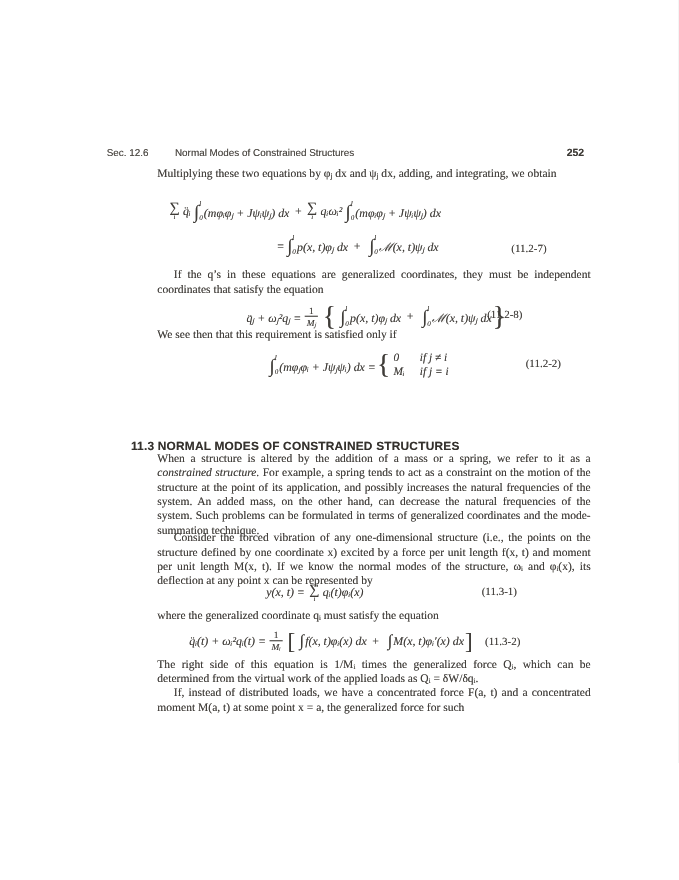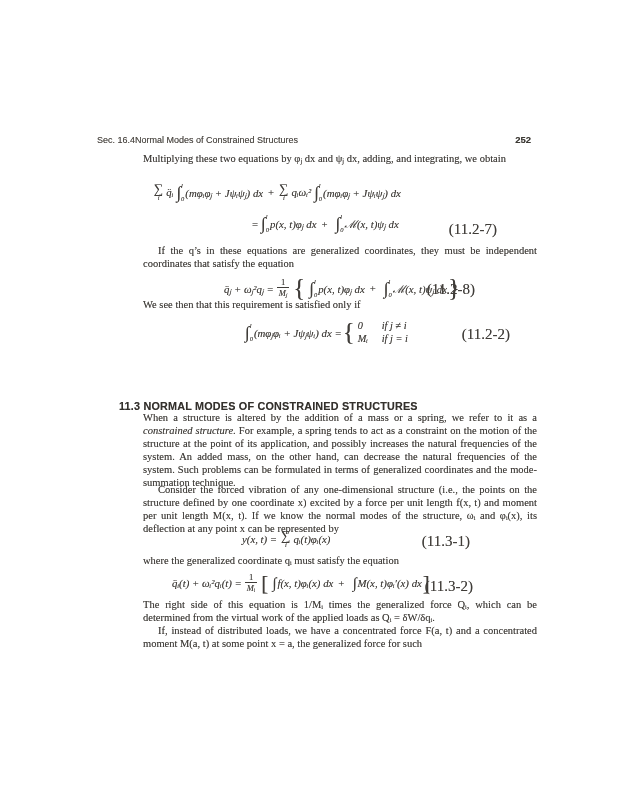--- a/index.html
+++ b/index.html
@@ -7,21 +7,21 @@
     position:relative; width:617px; height:800px; background:#ffffff;
     font-family:"Liberation Serif", serif; color:#3f3c38; overflow:hidden;
     text-shadow:0 0 .6px rgba(63,60,56,.55);
   }
   
   .runhead {
     position:absolute; top:134px; left:97px; width:434px;
     display:flex; align-items:baseline;
     font-family:"Liberation Sans", sans-serif; font-size:9px; color:#4c4843;
   }
-  .runhead .rtitle { }
+  .runhead .rtitle { margin-left:24px; }
   .runhead .pg { margin-left:auto; font-weight:bold; font-size:9.5px; color:#3c3934; }
   
   .para {
     position:absolute; left:143px; width:394px; margin:0;
     font-size:10.5px; line-height:13px; text-align:justify;
   }
   .ind { text-indent:15px; }
   .it { font-style:italic; }
   
   .sechead {
@@ -49,29 +49,29 @@
   .frac { display:inline-flex; flex-direction:column; align-items:center;
           font-size:8.5px; margin:0 3px; }
   .frac .num { line-height:9px; font-style:normal; }
   .frac .den { border-top:.8px solid #3f3c38; line-height:10px; padding:0 2px; font-style:italic; }
   .brace { font-size:25px; font-weight:300; font-style:normal; line-height:24px; margin:0 1px; }
   .brk { font-size:21px; font-weight:300; font-style:normal; line-height:22px; margin:0 1px; }
   .cases { display:inline-flex; flex-direction:column; font-size:10.3px; margin-left:2px; }
   .cases .crow { display:flex; line-height:13px; }
   .cases .cval { min-width:24px; font-style:italic; }
   .cases .ccond { font-style:italic; }
-  .eqnum { position:absolute; font-size:15px; font-style:normal; }
+  .eqnum { position:absolute; font-size:10px; font-style:normal; }
 </style>
 </head>
 <body>
 
 <div class="page">
 
   <div class="runhead">
-    <span>Sec. 16.4</span>
+    <span>Sec. 12.6</span>
     <span class="rtitle">Normal Modes of Constrained Structures</span>
     <span class="pg">252</span>
   </div>
 
   <p class="para" style="top:152px">Multiplying these two equations by φⱼ dx and ψⱼ dx, adding, and integrating, we obtain</p>
 
   <div class="eq" style="top:183px; left:154px">
     <span class="sum">
         <span class="ssign">∑</span>
         <span class="ssub">i</span>

